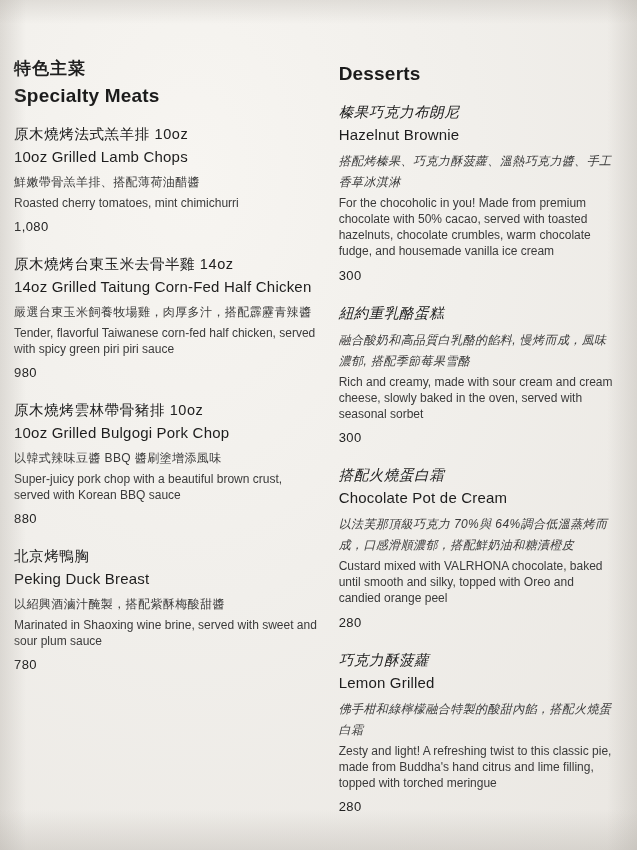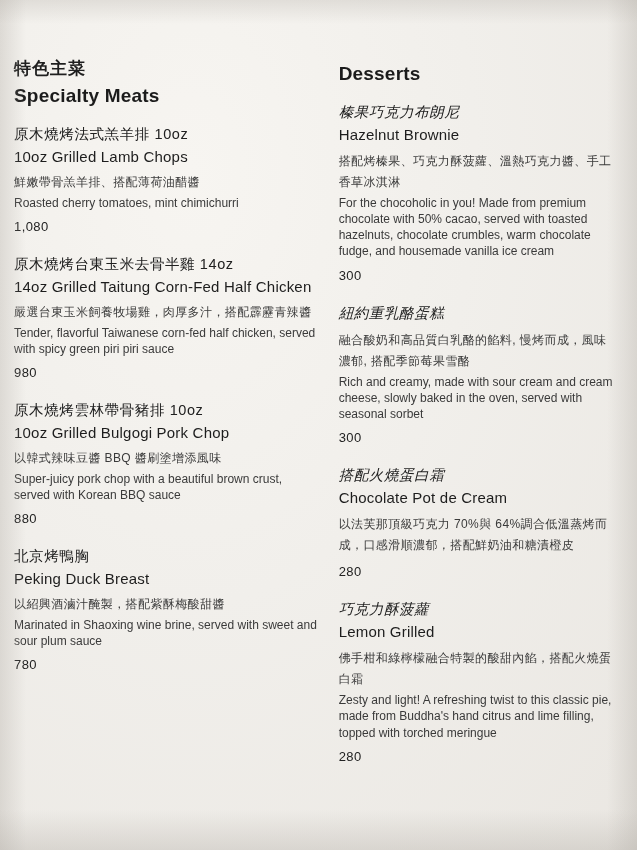--- a/index.html
+++ b/index.html
@@ -113,21 +113,21 @@
     line-height: 1.35;
     margin-top: 2px;
   }
   .price {
     font-size: 13px;
     color: #222;
     margin-top: 8px;
     letter-spacing: 0.4px;
   }
   .col-right .item-zh { font-size: 14.5px; font-style: italic; }
-  .col-right .desc-zh { line-height: 1.75; }
+  .col-right .desc-zh { line-height: 1.75; font-style: italic; }
 </style>
 </head>
 <body>
 
 <div class="paper"></div>
 
 <div class="menu">
 
   <div class="col col-left">
     <div class="section-head">
@@ -185,20 +185,21 @@
       <div class="item-zh">紐約重乳酪蛋糕</div>
       <div class="desc-zh">融合酸奶和高品質白乳酪的餡料, 慢烤而成，風味濃郁, 搭配季節莓果雪酪</div>
       <div class="desc-en">Rich and creamy, made with sour cream and cream cheese, slowly baked in the oven, served with seasonal sorbet</div>
       <div class="price">300</div>
     </div>
 
     <div class="item">
       <div class="item-zh">搭配火燒蛋白霜</div>
       <div class="item-en">Chocolate Pot de Cream</div>
       <div class="desc-zh">以法芙那頂級巧克力 70%與 64%調合低溫蒸烤而成，口感滑順濃郁，搭配鮮奶油和糖漬橙皮</div>
+      <div class="desc-en">Custard mixed with VALRHONA chocolate, baked until smooth and silky, topped with Oreo and candied orange peel</div>
       <div class="price">280</div>
     </div>
 
     <div class="item">
       <div class="item-zh">巧克力酥菠蘿</div>
       <div class="item-en">Lemon Grilled</div>
       <div class="desc-zh">佛手柑和綠檸檬融合特製的酸甜內餡，搭配火燒蛋白霜</div>
       <div class="desc-en">Zesty and light! A refreshing twist to this classic pie, made from Buddha's hand citrus and lime filling, topped with torched meringue</div>
       <div class="price">280</div>
     </div>

